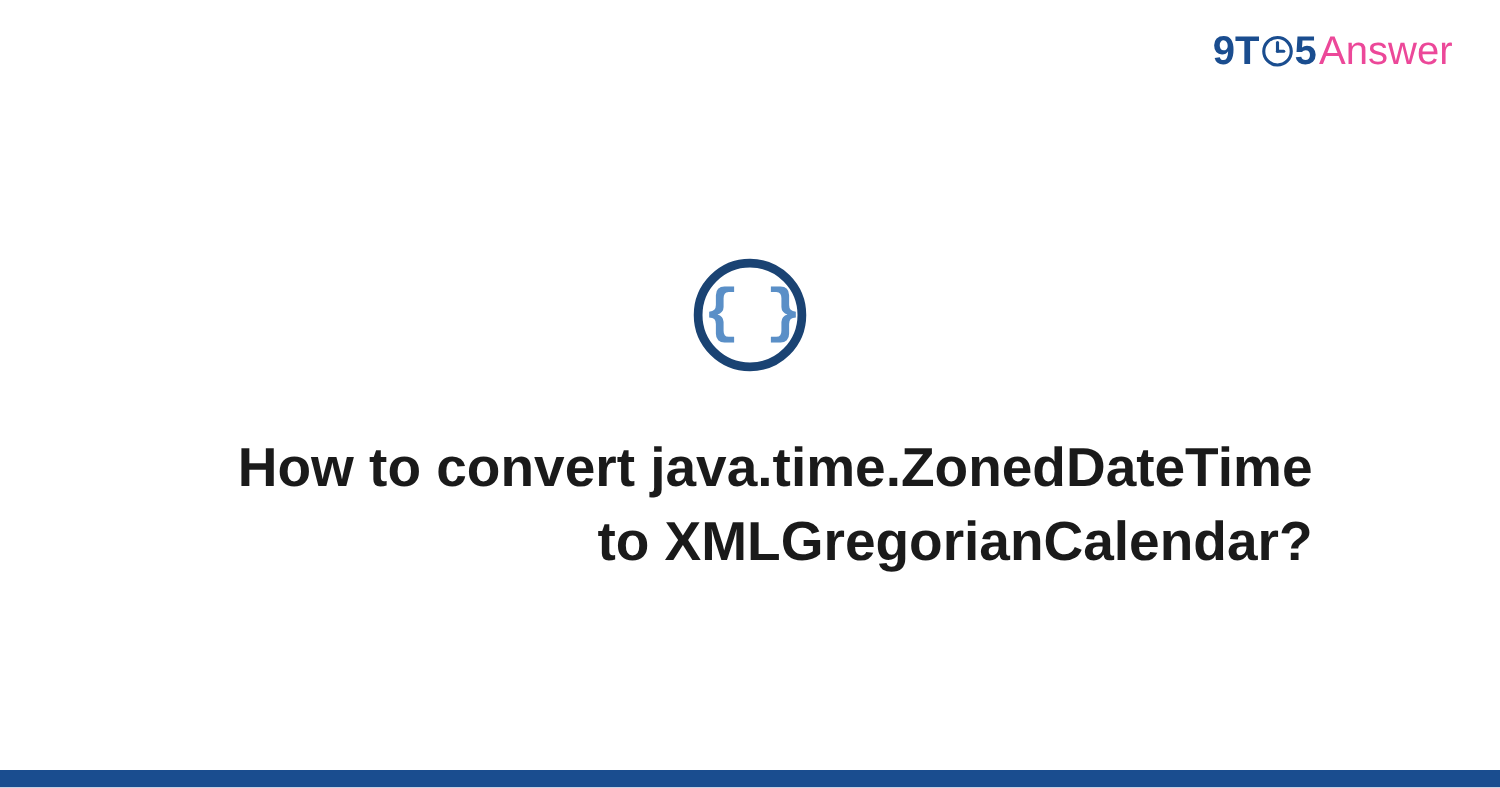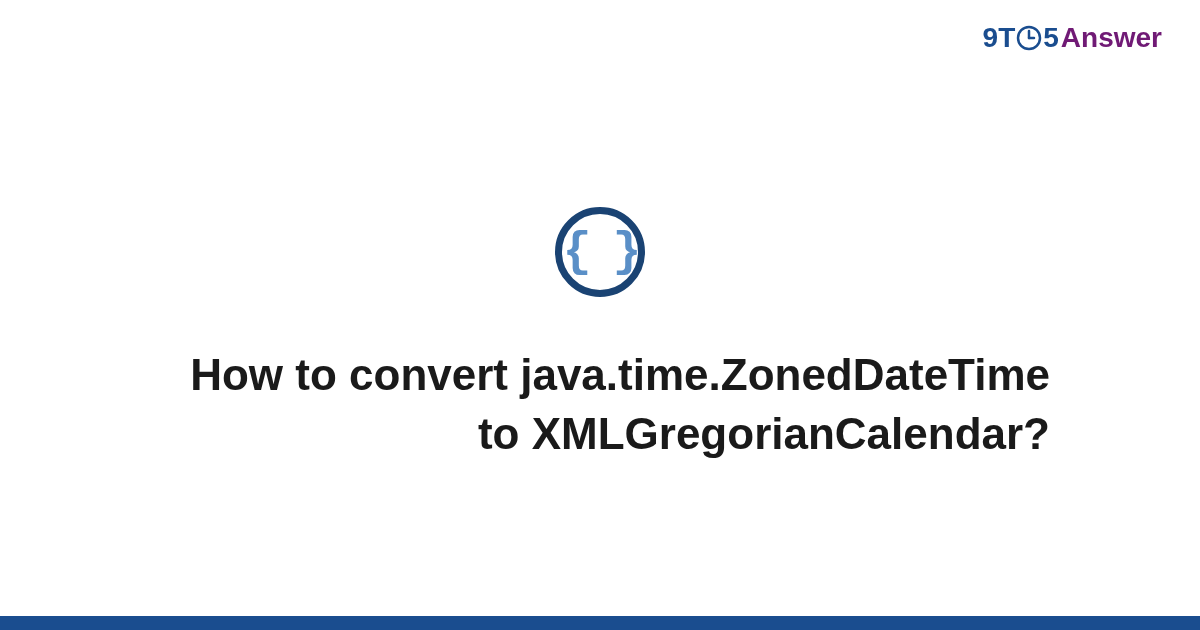--- a/index.html
+++ b/index.html
@@ -12,42 +12,42 @@
       height: 630px;
       background: #ffffff;
       font-family: Arial, Helvetica, sans-serif;
       position: relative;
       overflow: hidden;
     }
     .logo {
       position: absolute;
       top: 22px;
       right: 38px;
-      font-size: 28px;
+      font-size: 32px;
       font-weight: 600;
       display: flex;
       align-items: center;
     }
     .logo .nine-t {
       color: #1a4d8f;
       font-weight: 700;
     }
     .logo .clock-o {
       color: #1a4d8f;
       display: inline-flex;
       align-items: center;
       margin: 0 1px;
     }
     .logo .five {
       color: #1a4d8f;
       font-weight: 700;
     }
     .logo .answer {
-      color: #701a75;
-      font-weight: 700;
+      color: #ec4899;
+      font-weight: 400;
       margin-left: 2px;
     }
     .content {
       position: absolute;
       top: 0;
       left: 0;
       width: 100%;
       height: 100%;
       display: flex;
       flex-direction: column;

